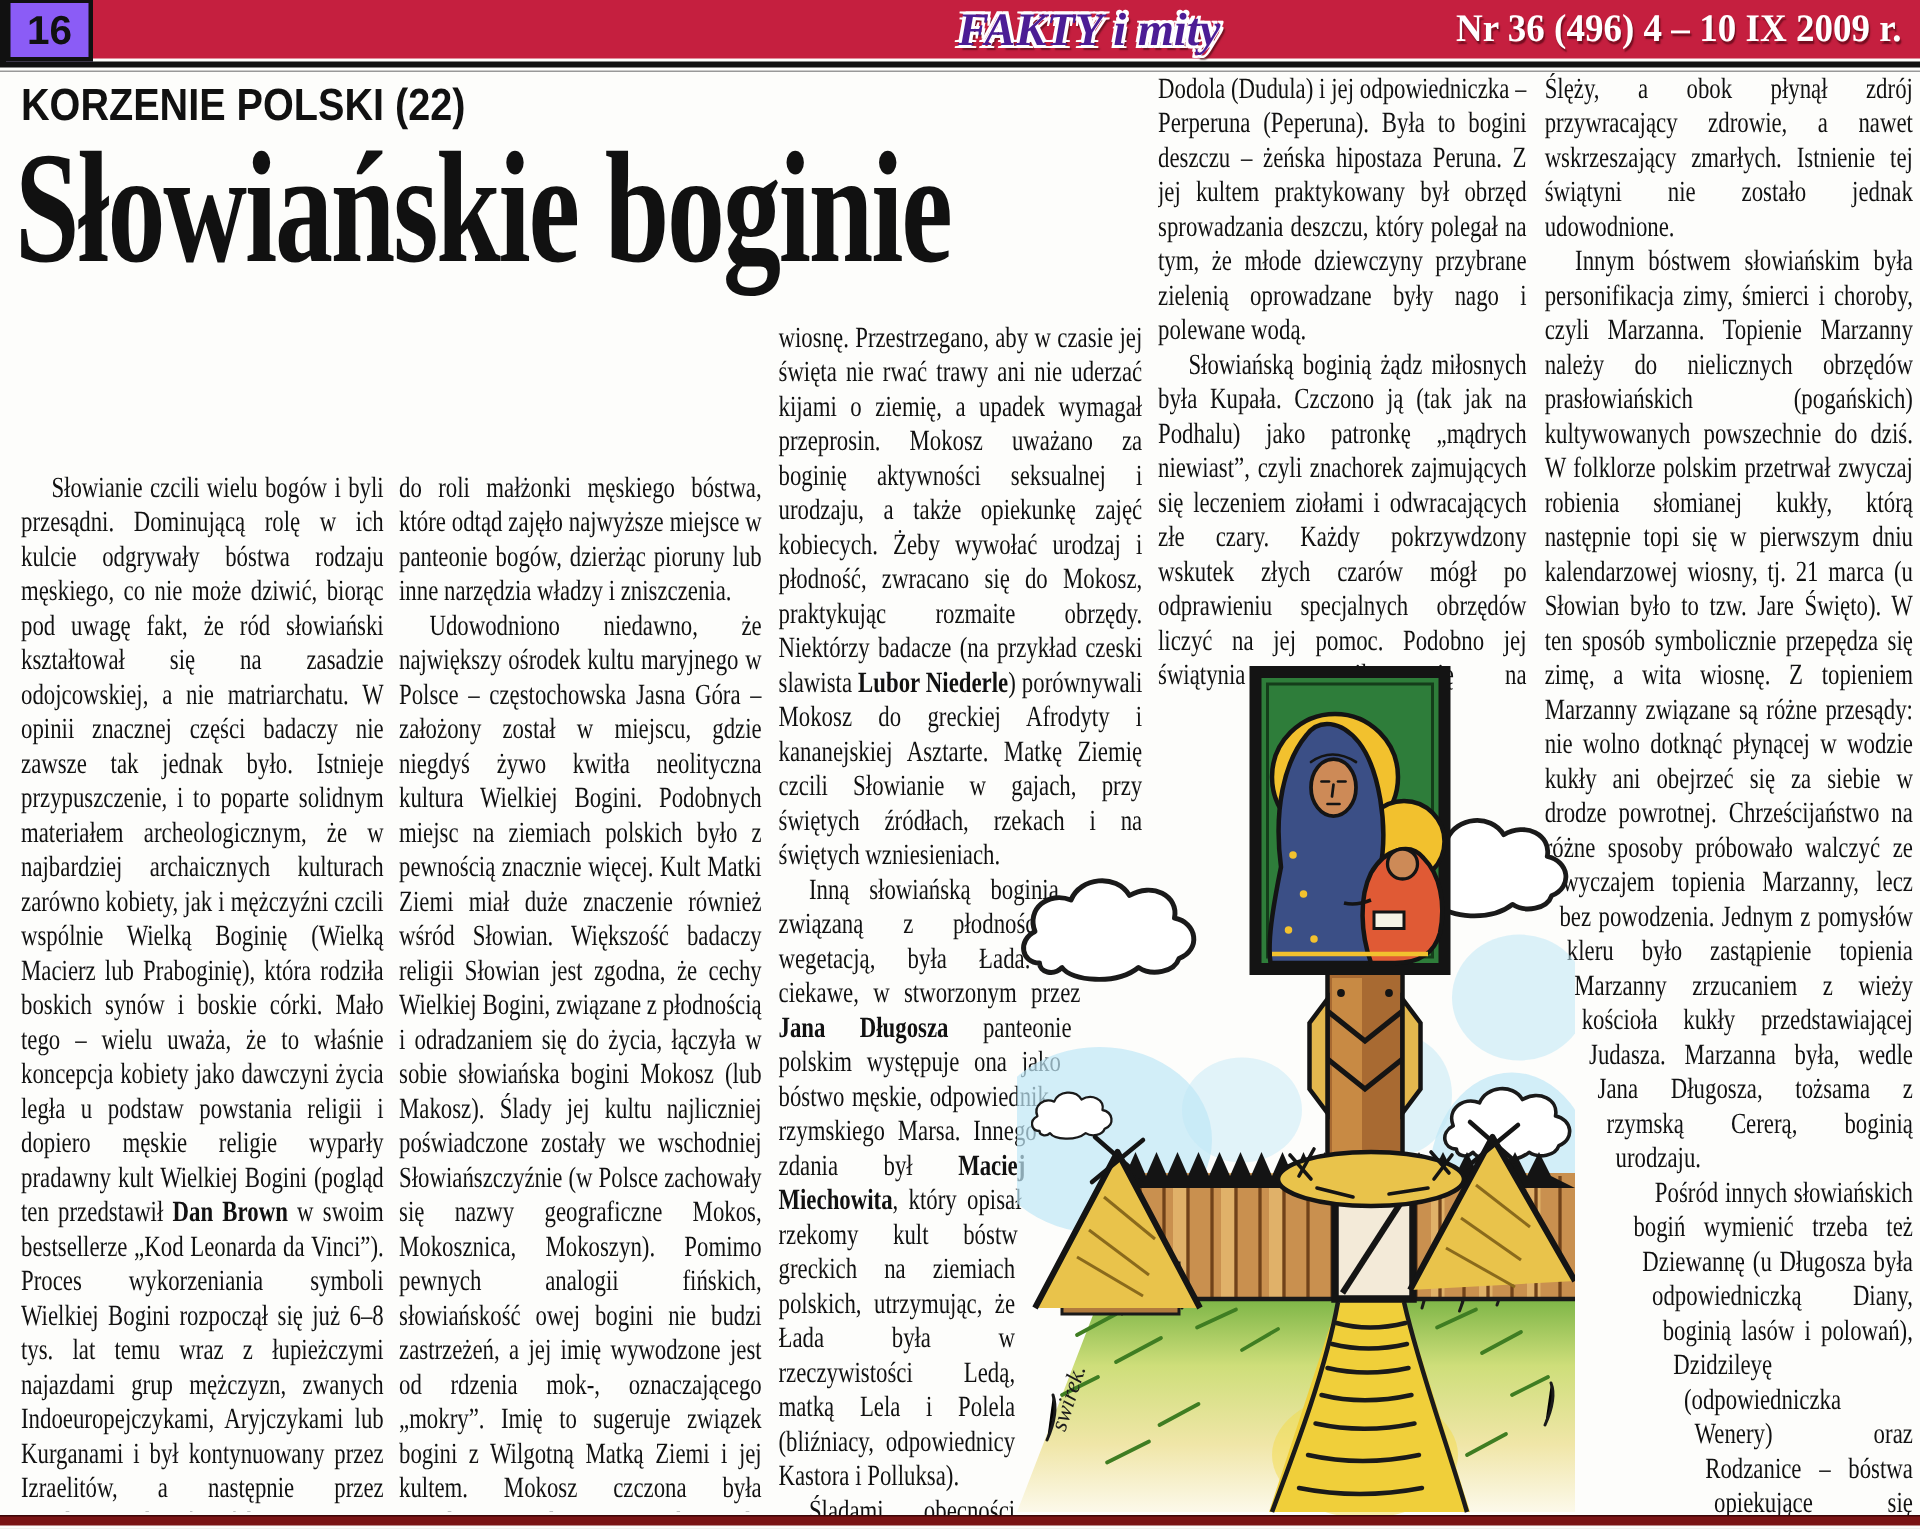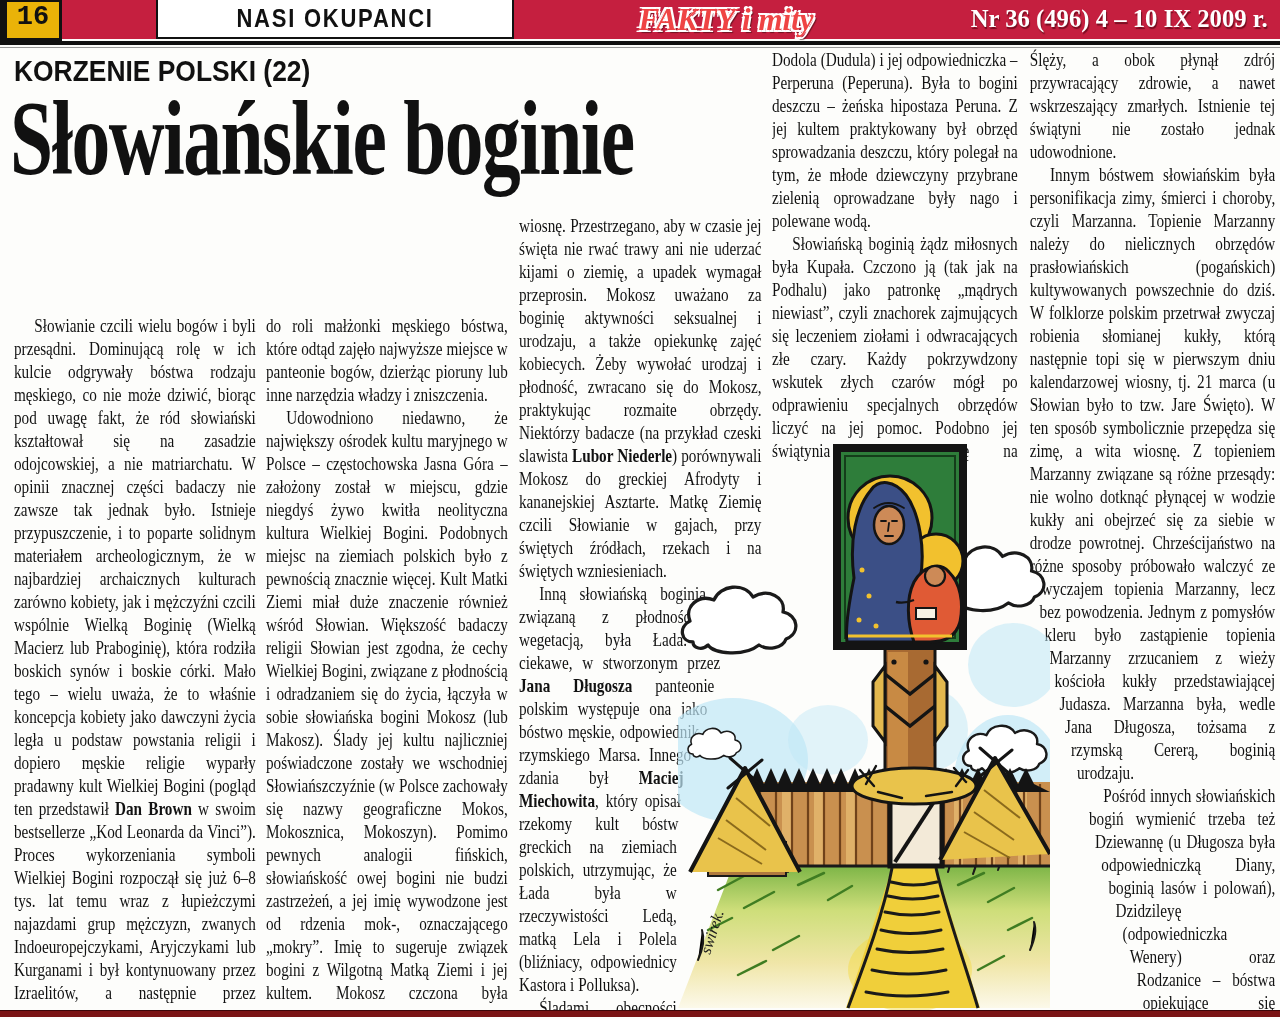--- a/index.html
+++ b/index.html
@@ -1,30 +1,30 @@
 <!DOCTYPE html>
 <html lang="pl"><head>
 <meta charset="utf-8">
 <style>
   html,body{margin:0;padding:0;background:#e8e8e4;}
   .page{position:relative;width:1280px;height:1019px;background:#fdfdfb;overflow:hidden;
         font-family:"Liberation Serif",serif;color:#111;}
   
   .masthead-band{position:absolute;left:0;top:0;width:1280px;height:39px;background:#c51f3f;}
   .corner-mark{position:absolute;left:0;top:0;width:10px;height:46px;background:#111;}
-  .pageno-box{position:absolute;left:4px;top:0;width:52px;height:36px;background:#eab308;
-              border:3px solid #111;border-top-width:2px;display:flex;align-items:flex-start;justify-content:center;
-              font-weight:bold;font-size:27px;font-family:Liberation Mono, monospace;}
+  .pageno-box{position:absolute;left:4px;top:0;width:52px;height:36px;background:#8b5cf6;
+              border:3px solid #111;border-top-width:2px;display:flex;align-items:center;justify-content:center;
+              font-weight:bold;font-size:27px;font-family:Liberation Sans, sans-serif;}
   .section-box{position:absolute;left:156px;top:0;width:354px;height:37px;background:#fff;
                border:2px solid #111;border-top:none;display:flex;align-items:center;justify-content:center;}
   .section-box span{font-family:"Liberation Sans",sans-serif;font-weight:bold;font-size:25px;
                     letter-spacing:2px;transform:scaleX(.88);white-space:nowrap;}
   .masthead-logo{position:absolute;left:586px;top:2px;width:280px;text-align:center;
                  font-family:"Liberation Serif",serif;font-style:italic;font-weight:bold;font-size:31px;
-                 color:#ef4444;white-space:nowrap;
+                 color:#4c1d95;white-space:nowrap;
                  text-shadow:-2px -2px 0 #fff,2px -2px 0 #fff,-2px 2px 0 #fff,2px 2px 0 #fff,3px 3px 1px rgba(40,10,10,.55);}
   .issue-date{position:absolute;right:12px;top:4px;font-family:"Liberation Serif",serif;font-weight:bold;
               font-size:26px;color:#fff;white-space:nowrap;text-shadow:1px 2px 1px rgba(60,0,10,.6);
               transform:scaleX(.95);transform-origin:100% 0;}
   .header-rule{position:absolute;left:0;top:41px;width:1280px;height:4px;background:#111;}
   .header-rule2{position:absolute;left:0;top:47px;width:1280px;height:1px;background:#999;}
   
   .kicker{position:absolute;left:14px;top:54px;font-family:"Liberation Sans",sans-serif;font-weight:bold;
           font-size:30px;white-space:nowrap;transform:scaleX(.88);transform-origin:0 0;letter-spacing:0;}
   .headline{position:absolute;left:10px;top:84px;font-family:"Liberation Serif",serif;font-weight:bold;
@@ -55,23 +55,20 @@
   .footer-rule{position:absolute;left:0;top:1010px;width:1280px;height:6px;background:#7a1414;border-top:1px solid #3d0708;}
 </style>
 </head>
 <body>
 
 <div class="page">
 
   <div class="masthead-band"></div>
   <div class="pageno-box">
     <span>16</span>
-  </div>
-  <div class="section-box">
-    <span>NASI OKUPANCI</span>
   </div>
   <div class="masthead-logo">FAKTY i mity</div>
   <div class="issue-date">Nr 36 (496) 4 – 10 IX 2009 r.</div>
   <div class="header-rule"></div>
   <div class="header-rule2"></div>
 
   <div class="kicker">KORZENIE POLSKI (22)</div>
   <h1 class="headline" style="margin:0;">Słowiańskie boginie</h1>
 
   <div id="col1" class="col">

